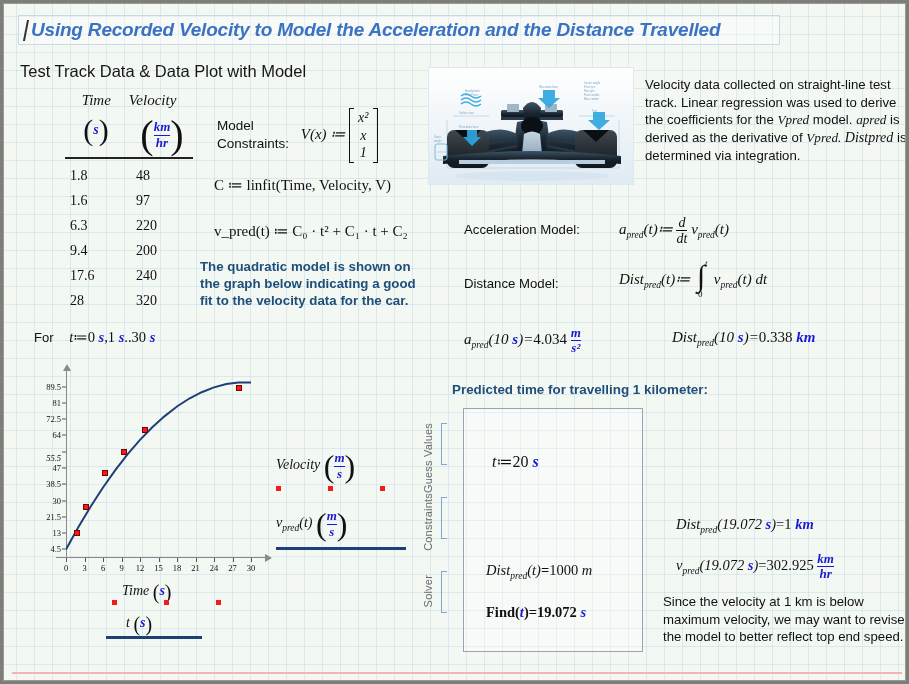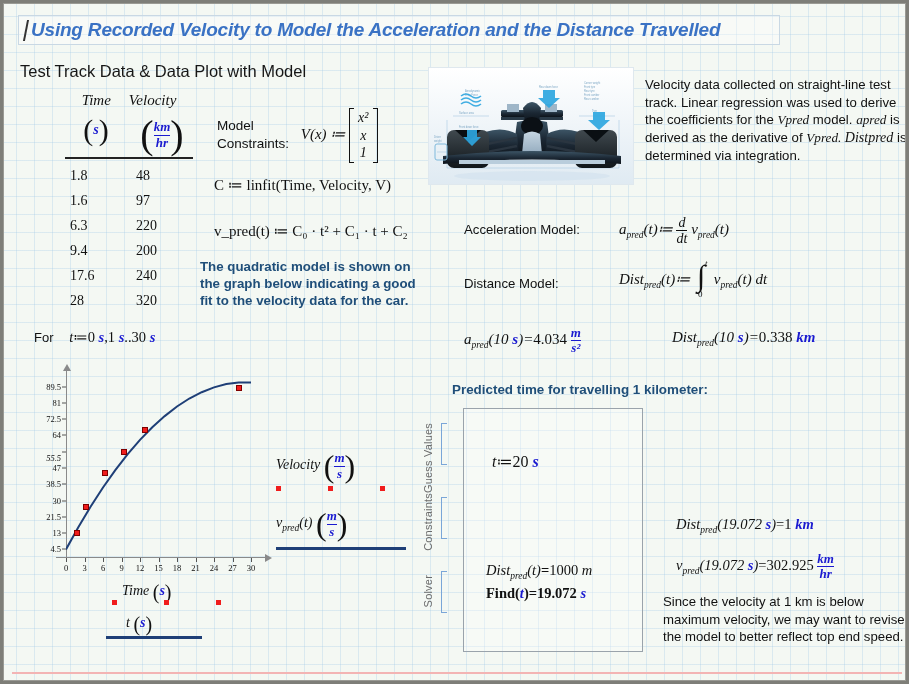--- a/index.html
+++ b/index.html
@@ -148,21 +148,21 @@
 
   
   #solve-head { left:448px; top:378px; font-size:13.4px; font-weight:bold; color:#1f4e79; }
   #solve-box { left:459px; top:404px; width:180px; height:244px; border:1px solid #9aa3ab;
                background:rgba(255,255,255,.30); }
   .vlabel { position:absolute; writing-mode:vertical-rl; transform:rotate(180deg);
             font-size:11px; color:#6b6b6b; letter-spacing:.2px; }
   .vbrk { position:absolute; width:6px; border:1.3px solid #7aa6d8; border-right:none; }
   #sv-eq1 { left:488px; top:448px; font-family:"Liberation Serif", serif; font-size:16px; color:#111; }
   #sv-eq2 { left:482px; top:522px; font-family:"Liberation Serif", serif; font-size:14.5px; color:#111;margin-top:36px; }
-  #sv-eq3 { left:482px; top:581px; font-family:"Liberation Serif", serif; font-size:14.5px; color:#111; font-weight:bold;}
+  #sv-eq3 { left:482px; top:600px; font-family:"Liberation Serif", serif; font-size:14.5px; color:#111; font-weight:bold;}
 
   
   #solver-desc { left:659px; top:412px; width:246px; font-size:13.2px; color:#111; line-height:1.33; }
   #res-dist { left:672px; top:512px; font-family:"Liberation Serif", serif; font-size:14.5px; color:#111; }
   #res-vel  { left:672px; top:548px; font-family:"Liberation Serif", serif; font-size:14.5px; color:#111; }
   #closing  { left:659px; top:589px; width:248px; font-size:13.2px; color:#111; line-height:1.33; }
 
   #pagebreak { left:8px; top:668px; width:890px; height:2px; background:#f3b4b4; }
 </style>
 </head>

